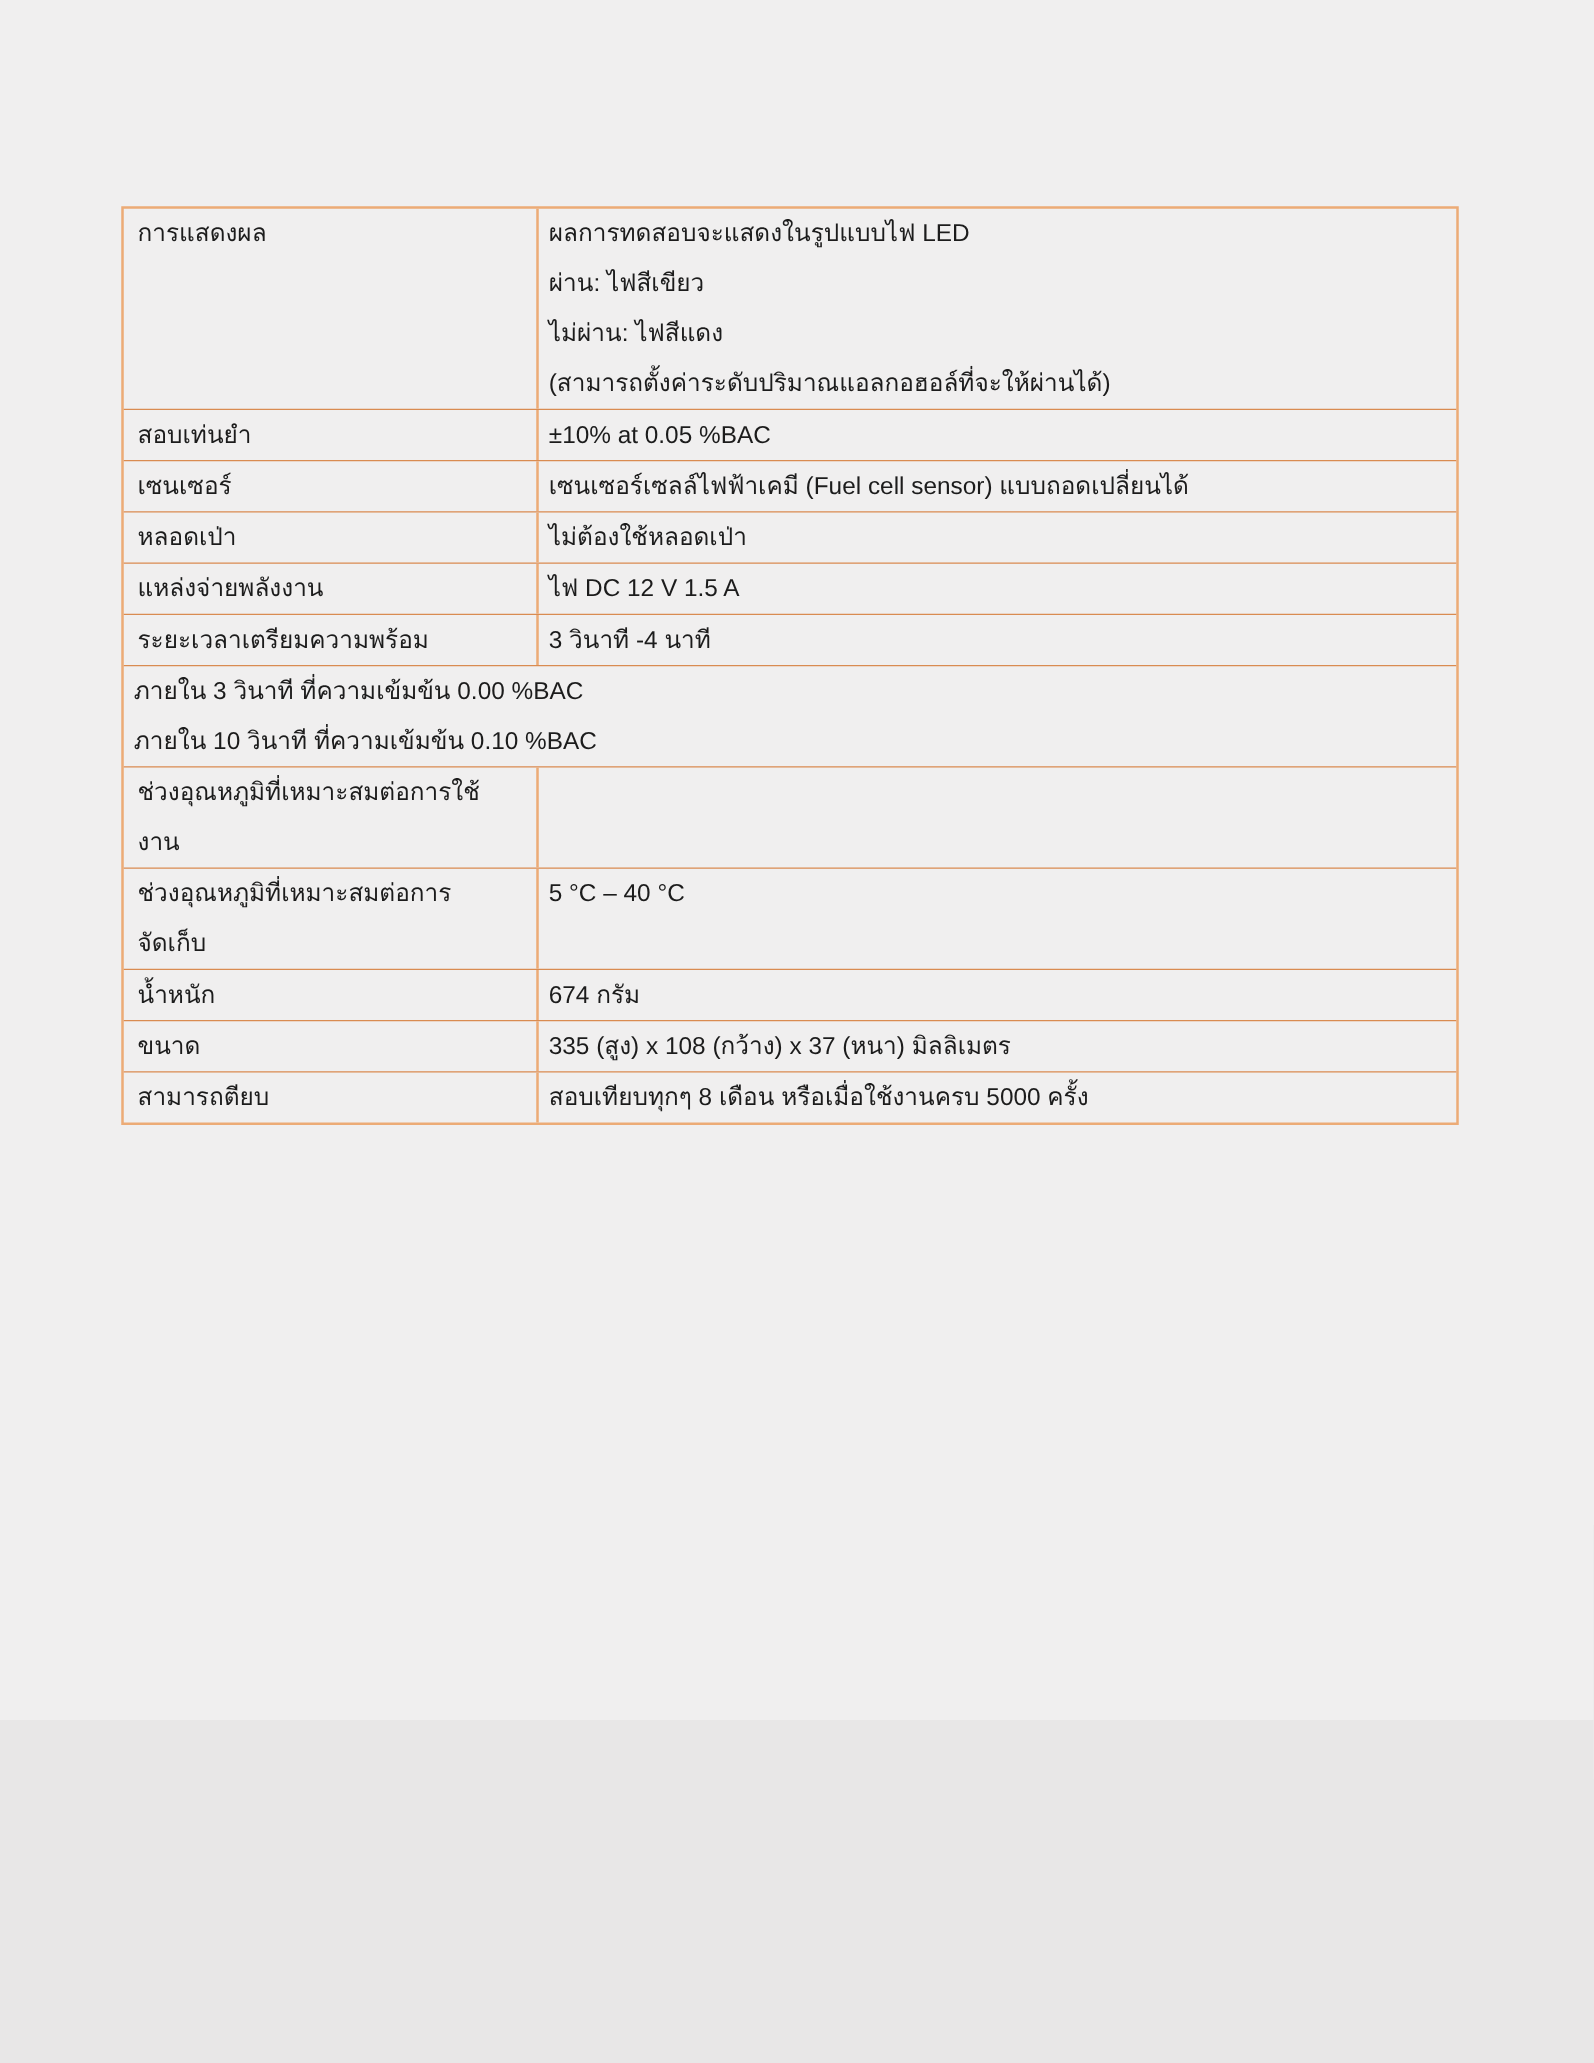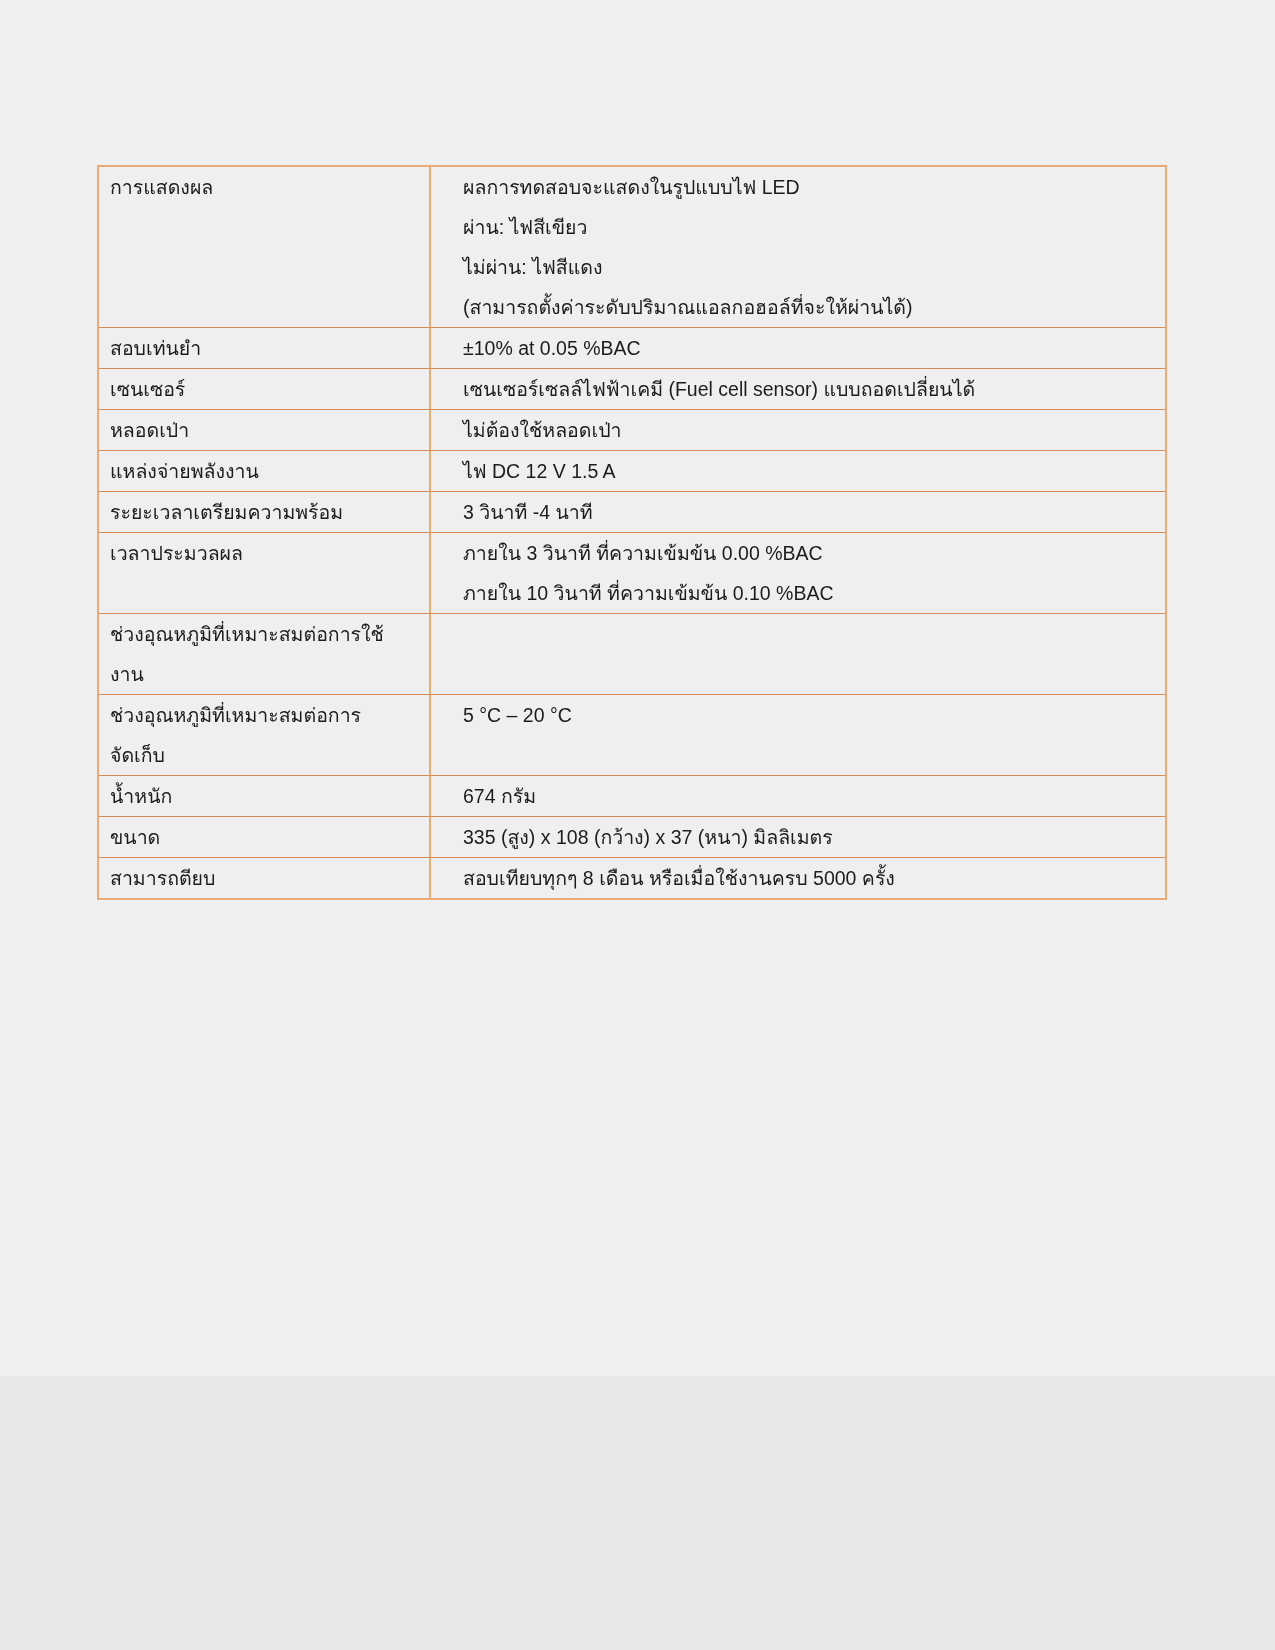--- a/index.html
+++ b/index.html
@@ -39,21 +39,21 @@
     padding: 0 10px;
   }
   .cell-label {
     width: 332px;
     flex: 0 0 332px;
     border-right: 2px solid var(--border-outer);
     padding-left: 11px;
   }
   .cell-value {
     flex: 1 1 auto;
-    padding-left: 32px;
+    padding-left: 8px;
   }
   .line { white-space: nowrap; }
   .accent-bar {
     position: absolute;
     left: 9px;
     top: 1562px;
     width: 1251px;
     height: 8px;
     background: var(--accent);
   }
@@ -108,41 +108,38 @@
       </div>
       <div class="t-row">
         <div class="cell cell-label">
           <div class="line">ระยะเวลาเตรียมความพร้อม</div>
         </div>
         <div class="cell cell-value">
           <div class="line">3 วินาที -4 นาที</div>
         </div>
       </div>
       <div class="t-row">
-        <div class="cell cell-label">
-          <div class="line">เวลาประมวลผล</div>
-        </div>
         <div class="cell cell-value">
           <div class="line">ภายใน 3 วินาที ที่ความเข้มข้น 0.00 %BAC</div>
           <div class="line">ภายใน 10 วินาที ที่ความเข้มข้น 0.10 %BAC</div>
         </div>
       </div>
       <div class="t-row">
         <div class="cell cell-label">
           <div class="line">ช่วงอุณหภูมิที่เหมาะสมต่อการใช้</div>
           <div class="line">งาน</div>
         </div>
       </div>
       <div class="t-row">
         <div class="cell cell-label">
           <div class="line">ช่วงอุณหภูมิที่เหมาะสมต่อการ</div>
           <div class="line">จัดเก็บ</div>
         </div>
         <div class="cell cell-value">
-          <div class="line">5 °C – 20 °C</div>
+          <div class="line">5 °C – 40 °C</div>
         </div>
       </div>
       <div class="t-row">
         <div class="cell cell-label">
           <div class="line">น้ำหนัก</div>
         </div>
         <div class="cell cell-value">
           <div class="line">674 กรัม</div>
         </div>
       </div>

